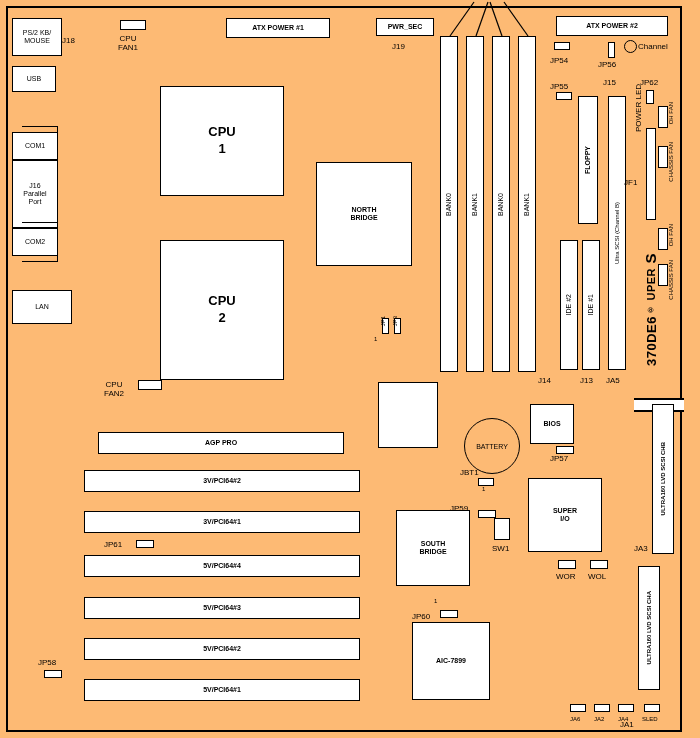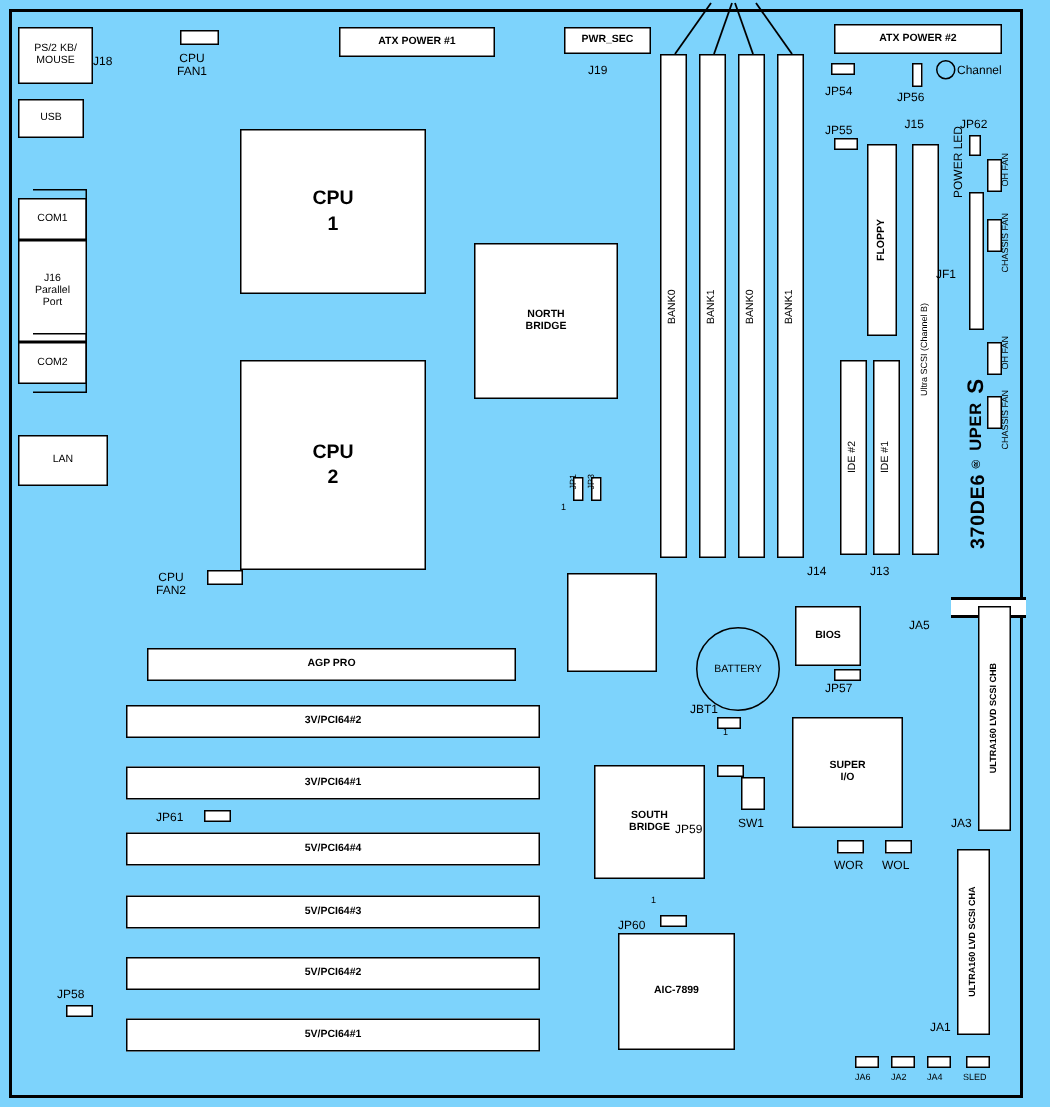--- a/index.html
+++ b/index.html
@@ -1,17 +1,17 @@
 <!DOCTYPE html>
 <html><head>
 <meta charset="utf-8">
 <style>
   html,body{margin:0;padding:0;background:#fff;}
   body{font-family:"Liberation Sans", sans-serif;}
-  #board{position:relative;width:700px;height:738px;background:#7dd3fc;overflow:hidden;}
+  #board{position:relative;width:700px;height:738px;background:#fdba74;overflow:hidden;}
   .box{position:absolute;box-sizing:border-box;border:1.5px solid #000;background:#fff;
        display:flex;align-items:center;justify-content:center;text-align:center;
        font-size:9px;line-height:1.15;color:#000;}
   .thin{border-width:1px;}
   .lbl{position:absolute;font-size:8px;color:#000;white-space:nowrap;}
   .lbl.c{text-align:center;}
   .vert{writing-mode:vertical-rl;transform:rotate(180deg);}
   .pin{position:absolute;border:1px solid #000;background:#fff;box-sizing:border-box;}
   .outline{position:absolute;border:2px solid #000;box-sizing:border-box;}
   .bold{font-weight:bold;}
@@ -151,21 +151,21 @@
   </div>
   <div class="box" style="left:582px;top:240px;width:18px;height:130px;">
     <span class="small vert">IDE #1</span>
   </div>
   <div class="box" style="left:608px;top:96px;width:18px;height:274px;">
     <span class="tiny vert">Ultra SCSI (Channel B)</span>
   </div>
 
   <div class="lbl" style="left:538px;top:376px;">J14</div>
   <div class="lbl" style="left:580px;top:376px;">J13</div>
-  <div class="lbl" style="left:606px;top:376px;margin-top:36px;">JA5</div>
+  <div class="lbl" style="left:606px;top:376px;">JA5</div>
 
   <div class="pin" style="left:554px;top:42px;width:16px;height:8px;"></div>
   <div class="lbl" style="left:550px;top:56px;">JP54</div>
 
   <div class="pin" style="left:608px;top:42px;width:7px;height:16px;"></div>
   <div class="lbl" style="left:598px;top:60px;">JP56</div>
 
   <div class="circle" style="left:624px;top:40px;width:13px;height:13px;"></div>
   <div class="lbl" style="left:638px;top:42px;">Channel</div>
 
@@ -206,21 +206,21 @@
   <div class="lbl tiny" style="left:374px;top:336px;">1</div>
 
   <div class="pin" style="left:478px;top:478px;width:16px;height:8px;"></div>
   <div class="lbl" style="left:460px;top:468px;">JBT1</div>
   <div class="lbl tiny" style="left:482px;top:486px;">1</div>
 
   <div class="pin" style="left:556px;top:446px;width:18px;height:8px;"></div>
   <div class="lbl" style="left:550px;top:454px;">JP57</div>
 
   <div class="pin" style="left:478px;top:510px;width:18px;height:8px;"></div>
-  <div class="lbl" style="left:450px;top:504px;margin-top:44px;">JP59</div>
+  <div class="lbl" style="left:450px;top:504px;">JP59</div>
 
   <div class="box thin" style="left:494px;top:518px;width:16px;height:22px;"></div>
   <div class="lbl" style="left:492px;top:544px;">SW1</div>
 
   <div class="pin" style="left:558px;top:560px;width:18px;height:9px;"></div>
   <div class="lbl" style="left:556px;top:572px;">WOR</div>
   <div class="pin" style="left:590px;top:560px;width:18px;height:9px;"></div>
   <div class="lbl" style="left:588px;top:572px;">WOL</div>
 
   <div class="pin" style="left:440px;top:610px;width:18px;height:8px;"></div>
@@ -256,21 +256,21 @@
   </div>
 
   <div class="box" style="left:652px;top:404px;width:22px;height:150px;">
     <span class="tiny vert bold">ULTRA160 LVD  SCSI CHB</span>
   </div>
   <div class="lbl" style="left:634px;top:544px;">JA3</div>
 
   <div class="box" style="left:638px;top:566px;width:22px;height:124px;">
     <span class="tiny vert bold">ULTRA160 LVD  SCSI CHA</span>
   </div>
-  <div class="lbl" style="left:620px;top:680px;">JA1</div>
+  <div class="lbl" style="left:620px;top:720px;">JA1</div>
 
   <div class="pin" style="left:570px;top:704px;width:16px;height:8px;"></div>
   <div class="lbl tiny" style="left:570px;top:716px;">JA6</div>
 
   <div class="pin" style="left:594px;top:704px;width:16px;height:8px;"></div>
   <div class="lbl tiny" style="left:594px;top:716px;">JA2</div>
 
   <div class="pin" style="left:618px;top:704px;width:16px;height:8px;"></div>
   <div class="lbl tiny" style="left:618px;top:716px;">JA4</div>
 

